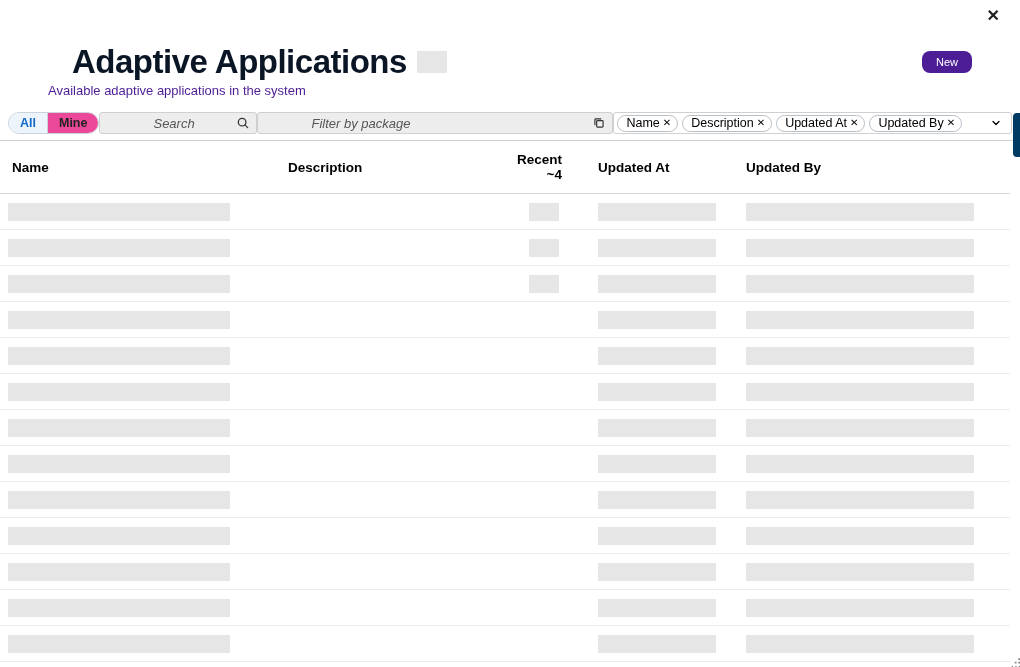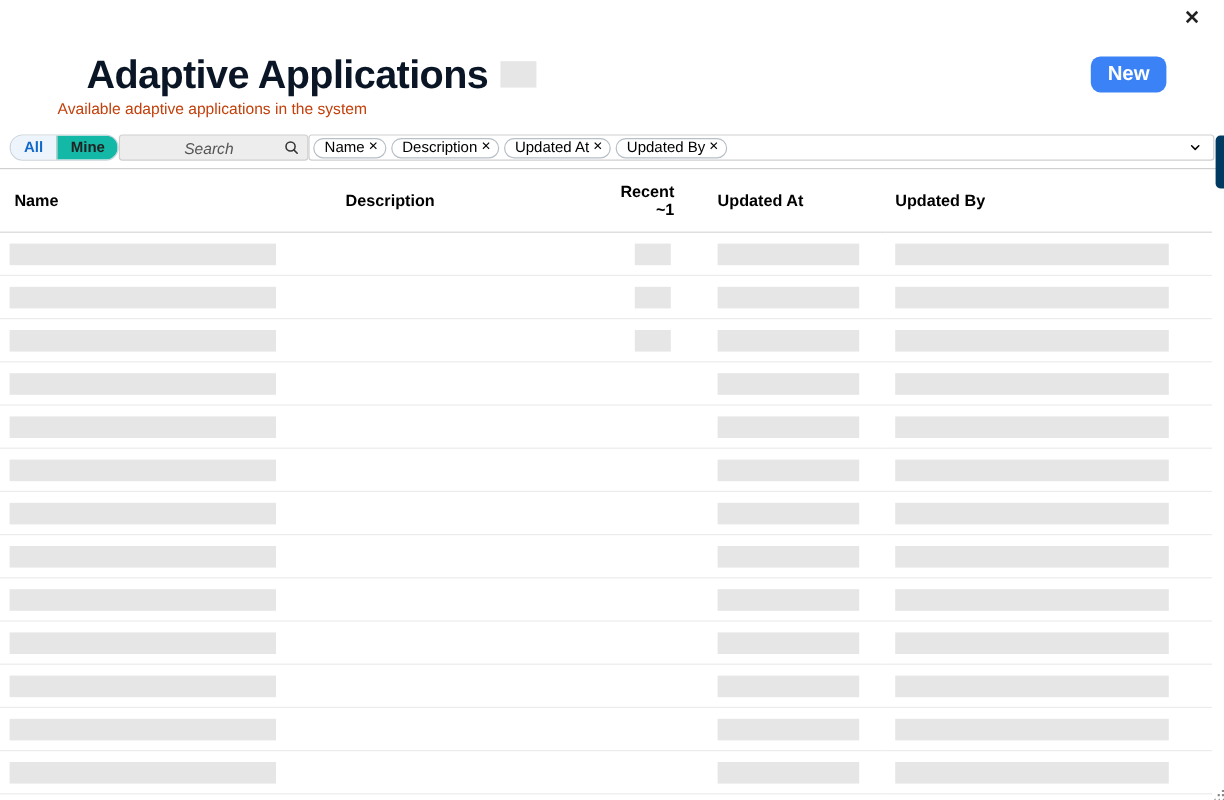--- a/index.html
+++ b/index.html
@@ -49,28 +49,28 @@
     color: #0a1625;
   }
   .title-skeleton {
     width: 30px;
     height: 22px;
     background: #e6e6e6;
     display: inline-block;
   }
   .subtitle {
     font-size: 13px;
-    color: #c2410c;
+    color: #4c1d95;
     margin-top: 2px;
   }
   .new-btn {
-    background: #3b82f6;
+    background: #4c1d95;
     color: #fff;
-    font-weight: 700;
-    font-size: 17px;
+    font-weight: 400;
+    font-size: 11px;
     border: none;
     border-radius: 8px;
     padding: 5px 14px;
     cursor: pointer;
   }
 
   
   .filter-bar {
     display: flex;
     align-items: center;
@@ -83,21 +83,21 @@
     border-radius: 12px;
     overflow: hidden;
     height: 22px;
   }
   .segmented button {
     border: none;
     font-size: 12.5px;
     font-weight: 700;
     padding: 2px 11px;
     cursor: pointer;
-    background: #14b8a6;
+    background: #ec4899;
     color: #222;
     display: flex;
     align-items: center;
   }
   .segmented button.active {
     background: #eef4fb;
     color: #1068c9;
   }
   .segmented button + button {
     border-left: 1px solid #cbd3da;
@@ -274,20 +274,29 @@
   <div class="search-box">
     <input type="text" placeholder="Search" style="">
     <span class="right-icon">
       <svg viewBox="0 0 24 24" fill="none" stroke="currentColor" stroke-width="2.2" stroke-linecap="round">
         <circle cx="10.5" cy="10.5" r="6.5"></circle>
           <line x1="20" y1="20" x2="15.2" y2="15.2"></line>
       </svg>
     </span>
   </div>
 
+  <div class="package-box">
+    <input type="text" placeholder="Filter by package" style="">
+    <span class="right-icon">
+      <svg viewBox="0 0 24 24" fill="none" stroke="currentColor" stroke-width="2" stroke-linecap="round">
+        <rect x="8" y="8" width="11" height="11" rx="1.5"></rect>
+        <path d="M5 15V6.5A1.5 1.5 0 0 1 6.5 5H15"></path>
+      </svg>
+    </span>
+  </div>
 
   <div class="column-chips-box">
     <span class="chip">
       <span>Name</span>
       <span class="x">✕</span>
     </span>
     <span class="chip">
       <span>Description</span>
       <span class="x">✕</span>
     </span>
@@ -306,21 +315,21 @@
     </span>
   </div>
 </div>
 
 <div class="table-wrap">
   <table>
     <thead>
       <tr>
         <th class="col-name">Name</th>
         <th class="col-desc">Description</th>
-        <th class="col-recent">Recent ~1</th>
+        <th class="col-recent">Recent ~4</th>
         <th class="col-updated-at">Updated At</th>
         <th class="col-updated-by">Updated By</th>
       </tr>
     </thead>
     <tbody id="table-body">
     <tr>
           <td>
             <span class="sk sk-name"></span>
           </td>
           <td></td>

